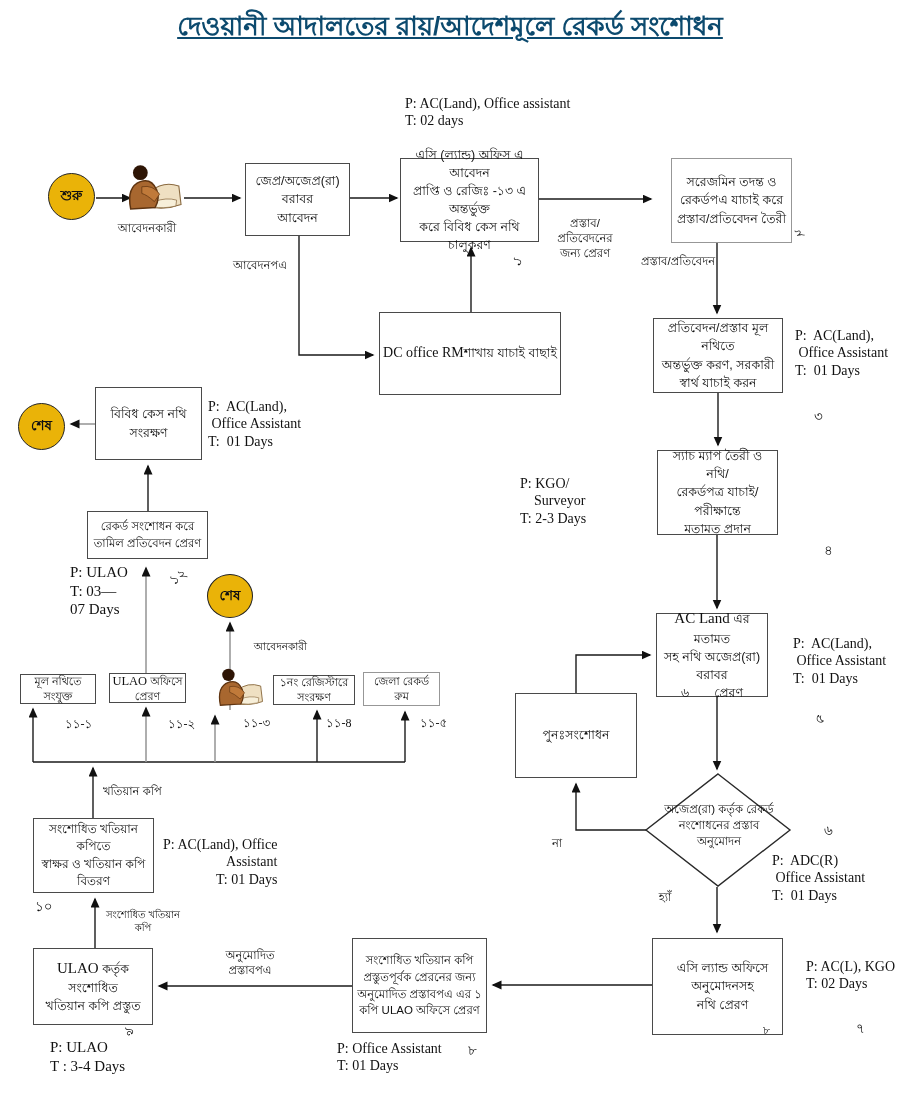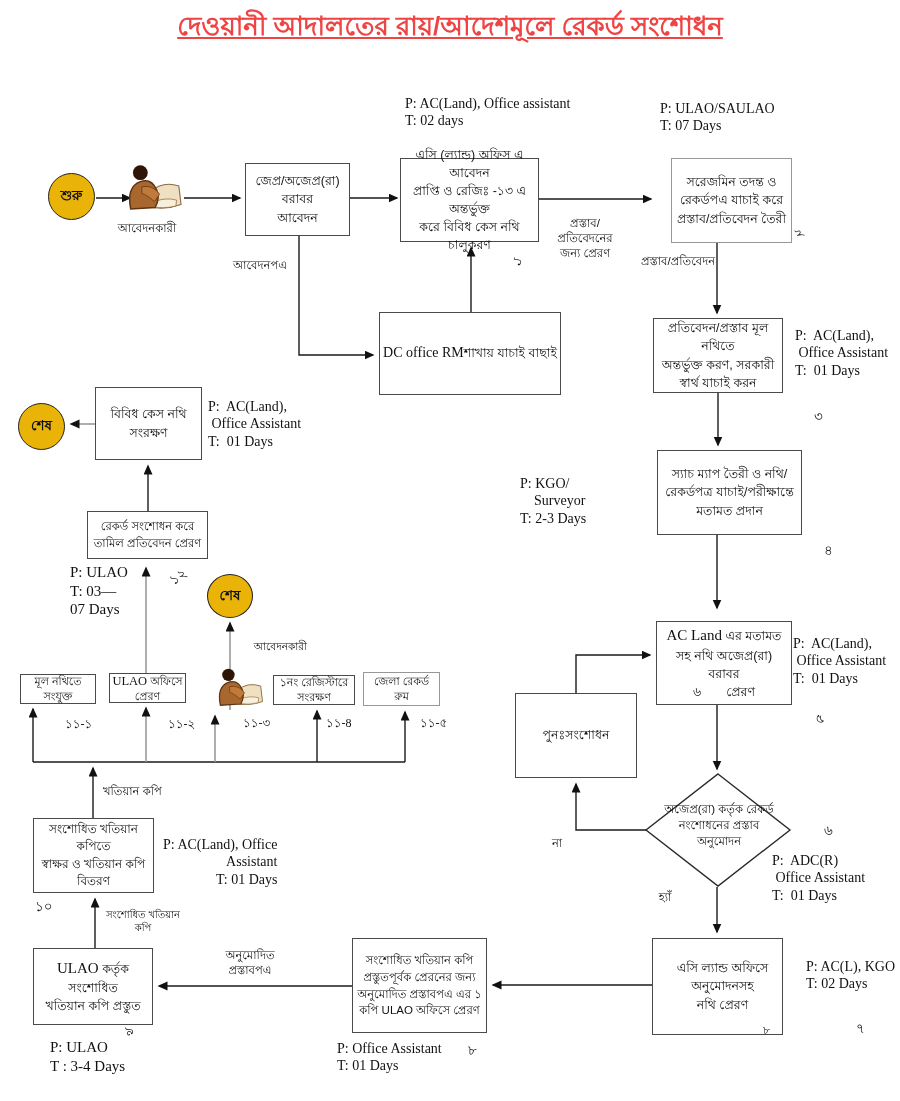--- a/index.html
+++ b/index.html
@@ -21,21 +21,21 @@
   .latin-lg{font-family:"Liberation Serif","DejaVu Serif",serif;font-size:14px;}
   .dtext{position:absolute;z-index:3;font-size:11.5px;line-height:1.4;text-align:center;white-space:pre-line;}
   #page-title{position:absolute;z-index:2;left:0;top:6px;width:100%;text-align:center;
        font-size:26px;font-weight:bold;text-decoration:underline;}
 </style>
 </head>
 <body>
 
 <div id="stage">
 
-  <div id="page-title" style="color: #ef4444; text-decoration-color: rgb(155, 184, 220); text-decoration: underline;">দেওয়ানী আদালতের রায়/আদেশমূলে রেকর্ড সংশোধন</div>
+  <div id="page-title" style="color: #0c4a6e; text-decoration-color: rgb(155, 184, 220); text-decoration: underline;">দেওয়ানী আদালতের রায়/আদেশমূলে রেকর্ড সংশোধন</div>
 
   <svg id="wires" width="900" height="1101" viewBox="0 0 900 1101">
     <defs>
       <marker id="arr" markerWidth="11" markerHeight="10" refX="8.5" refY="4.5" orient="auto" markerUnits="userSpaceOnUse">
         <path d="M0,0 L10,4.5 L0,9 z" fill="#111"></path>
       </marker>
       <symbol id="person-icon" viewBox="0 0 100 70">
         <path d="M55 38 Q72 24 93 31 L96 56 Q74 64 52 59 Z" fill="#efe0c2" stroke="#8a6a40" stroke-width="1.5"></path>
         <path d="M60 52 Q76 46 90 50 L89 58 Q72 62 58 59 Z" fill="#f7efd9" stroke="#8a6a40" stroke-width="1"></path>
         <circle cx="41" cy="13" r="10" fill="#2e1505"></circle>
@@ -88,24 +88,24 @@
   <div class="box" style="left:400px;top:158px;width:139px;height:84px;">এসি (ল্যান্ড) অফিস এ আবেদন
 প্রাপ্তি ও রেজিঃ -১৩ এ অন্তর্ভুক্ত
 করে বিবিধ কেস নথি চালুকরণ</div>
   <div class="box grey-border" style="left:657px;top:158px;width:121px;height:85px;margin-left:14px;">সরেজমিন তদন্ত ও
 রেকর্ডপএ যাচাই করে
 প্রস্তাব/প্রতিবেদন তৈরী</div>
   <div class="box" style="left:379px;top:312px;width:182px;height:83px;"><span class="latin-lg">DC office RM</span><span> শাখায় যাচাই বাছাই</span></div>
   <div class="box" style="left:653px;top:318px;width:130px;height:75px;">প্রতিবেদন/প্রস্তাব মূল নথিতে
 অন্তর্ভুক্ত করণ, সরকারী
 স্বার্থ যাচাই করন</div>
-  <div class="box" style="left:657px;top:450px;width:145px;height:85px;">স্যাচ ম্যাপ তৈরী ও নথি/
+  <div class="box" style="left:657px;top:450px;width:121px;height:85px;">স্যাচ ম্যাপ তৈরী ও নথি/
 রেকর্ডপত্র যাচাই/পরীক্ষান্তে
 মতামত প্রদান</div>
-  <div class="box" style="left:656px;top:613px;width:136px;height:84px;margin-top:8px;"><div><span class="latin">AC Land</span><span> এর মতামত
+  <div class="box" style="left:656px;top:613px;width:112px;height:84px;"><div><span class="latin">AC Land</span><span> এর মতামত
 সহ নথি অজেপ্র(রা) বরাবর
 ৬  প্রেরণ</span></div></div>
   <div class="box" style="left:515px;top:693px;width:122px;height:85px;">পুনঃসংশোধন</div>
   <div class="dtext" style="left:652px;top:801px;width:134px;">অজেপ্র(রা) কর্তৃক রেকর্ড
 নংশোধনের প্রস্তাব
 অনুমোদন</div>
   <div class="box" style="left:652px;top:938px;width:131px;height:97px;padding-left:12px;">এসি ল্যান্ড অফিসে
 অনুমোদনসহ
 নথি প্রেরণ</div>
   <div class="box" style="left:352px;top:938px;width:135px;height:95px;font-size:11.5px;">সংশোধিত খতিয়ান কপি
@@ -126,22 +126,20 @@
 সংযুক্ত</div>
   <div class="box sbox" style="left:109px;top:673px;width:77px;height:30px;"><div><span class="latin" style="font-size:12.5px;">ULAO</span><span> অফিসে
 প্রেরণ</span></div></div>
   <div class="box sbox" style="left:273px;top:675px;width:82px;height:30px;">১নং রেজিস্টারে
 সংরক্ষণ</div>
   <div class="box sbox grey-border" style="left:363px;top:672px;width:77px;height:34px;">জেলা রেকর্ড
 রুম</div>
 
   <div class="ann" style="left:405px;top:95px;">P: AC(Land), Office assistant
 T: 02 days</div>
-  <div class="ann" style="left:660px;top:100px;">P: ULAO/SAULAO
-T: 07 Days</div>
   <div class="ann" style="left:795px;top:327px;">P:&nbsp; AC(Land),
 &nbsp;Office Assistant
 T:&nbsp; 01 Days</div>
   <div class="ann" style="left:520px;top:475px;">P: KGO/
 &nbsp;&nbsp;&nbsp;&nbsp;Surveyor
 T: 2-3 Days</div>
   <div class="ann" style="left:793px;top:635px;">P:&nbsp; AC(Land),
 &nbsp;Office Assistant
 T:&nbsp; 01 Days</div>
   <div class="ann" style="left:772px;top:852px;">P:&nbsp; ADC(R)

